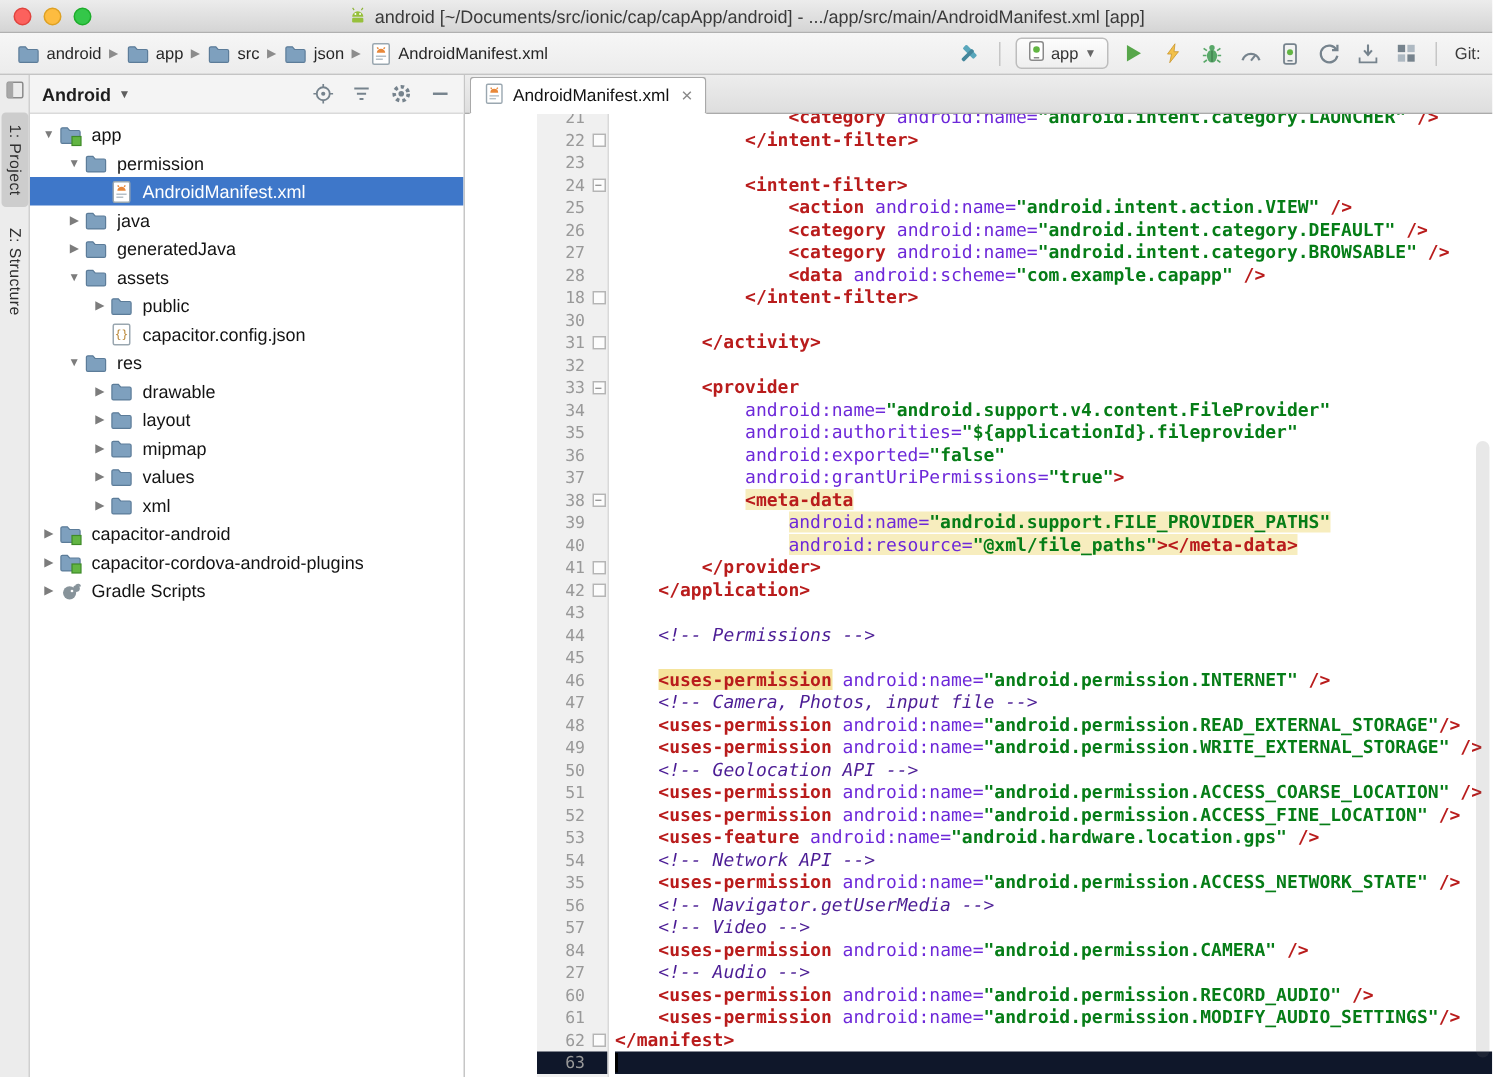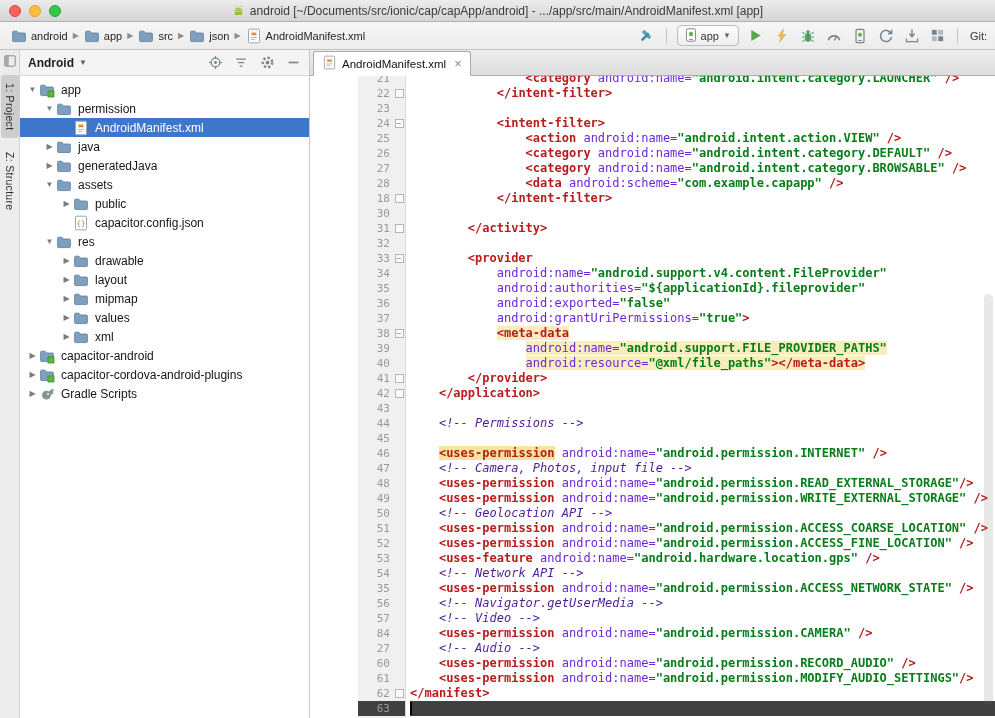--- a/index.html
+++ b/index.html
@@ -58,21 +58,21 @@
   .tab-close{color:#8A8A8A;font-size:13px;line-height:10px;margin-left:3px;cursor:default;}
   .editor-body{flex:1;min-height:0;position:relative;display:flex;background:#FFF;overflow:hidden;padding-left:48px;}
   .gutter{flex:0 0 48px;width:48px;background:#F0F0F0;border-right:1px solid #D9D9D9;font-family:"DejaVu Sans Mono",monospace;font-size:11px;color:#999;overflow:hidden;}
   .g-inner,.code-inner{margin-top:-5px;}
   .g-row{height:15px;display:flex;align-items:center;}
   .g-num{margin-left:auto;padding-right:3px;}
   .g-fold{flex:0 0 12px;width:12px;display:flex;align-items:center;justify-content:center;}
   .fold-box{width:9px;height:9px;border:1px solid #B5B5B5;background:#FCFCFC;color:#777;font-size:8px;line-height:7px;text-align:center;}
   .code{flex:1;min-width:0;font-family:"DejaVu Sans Mono",monospace;font-size:12px;line-height:15px;white-space:pre;padding-left:4px;overflow:hidden;}
   .code-line{height:15px;}
-  .caret-row{background:#404040;}
+  .caret-row{background:#0f172a;}
   .hl-band{background:#F7EDBE;}
   .tk-tag{color:#b91c1c;font-weight:bold;}
   .tk-attr{color:#6d28d9;}
   .tk-str{color:#067D17;font-weight:bold;}
   .tk-com{color:#4c1d95;font-style:italic;text-align:center;}
   .tk-mark{background:#F5E49C;}
   .caret{display:inline-block;width:2px;height:13px;background:#000;vertical-align:middle;}
   .scroll-thumb{position:absolute;right:2px;top:34%;height:64%;width:9px;background:rgba(110,110,110,.16);border-radius:5px;}
 </style>
 </head>

